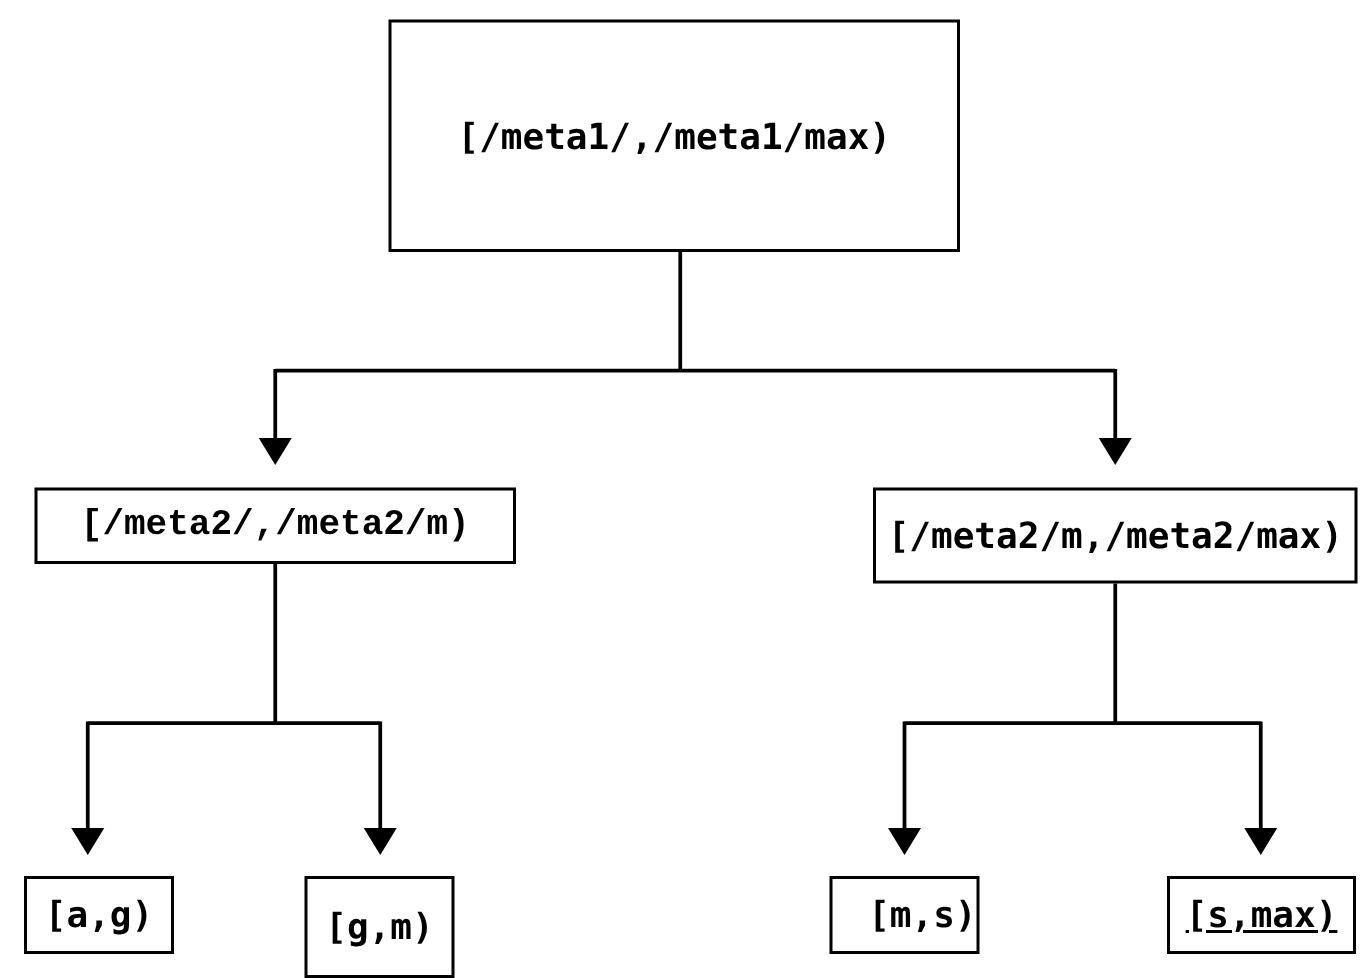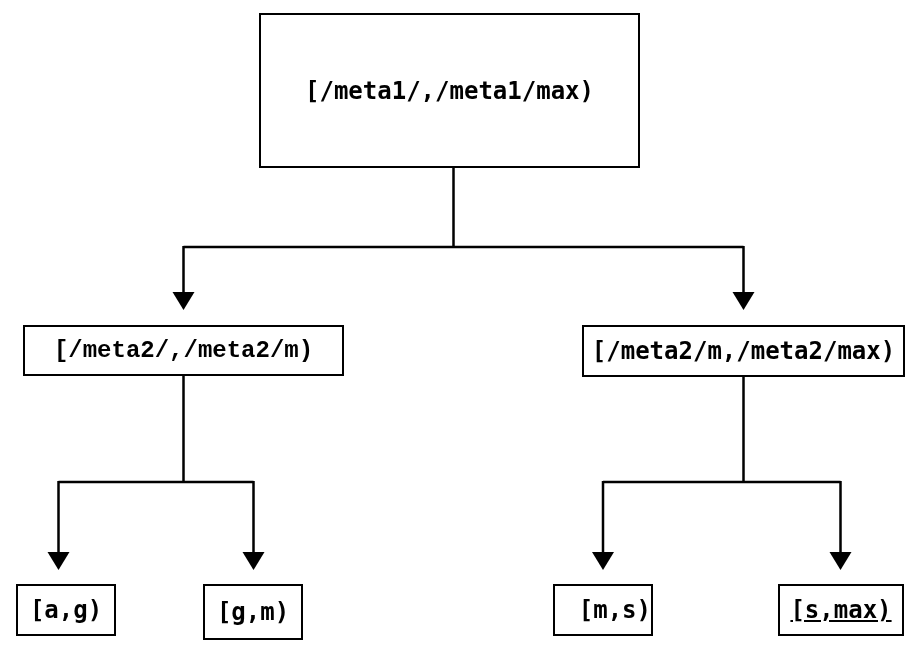--- a/index.html
+++ b/index.html
@@ -41,23 +41,23 @@
     display: flex;
     align-items: center;
     justify-content: center;
     font-size: 24px;
     font-weight: bold;
     white-space: nowrap;
     line-height: 1;
   }
   .node-root   { left: 259px; top: 13px;  width: 381px; height: 155px; }
   .node-l1a    { left: 23px;  top: 325px; width: 321px; height: 51px; font-family: Liberation Mono, monospace; }
-  .node-l1b    { left: 582px; top: 325px; width: 323px; height: 52px; }
+  .node-l1b    { left: 582px; top: 325px; width: 323px; height: 64px; }
   .node-leaf-1 { left: 16px;   top: 584px; width: 100px; height: 52px; }
-  .node-leaf-2 { left: 203px; top: 584px; width: 100px; height: 56px; }
+  .node-leaf-2 { left: 203px; top: 584px; width: 100px; height: 68px; }
   .node-leaf-3 { left: 553px; top: 584px; width: 100px; height: 52px; justify-content: flex-end; }
   .node-leaf-4 { left: 778px; top: 584px; width: 126px; height: 52px; text-decoration: underline; }
 </style>
 </head>
 <body>
 
 <div class="stage">
 
   <svg class="connectors" viewBox="0 0 912 652" xmlns="http://www.w3.org/2000/svg">
 

